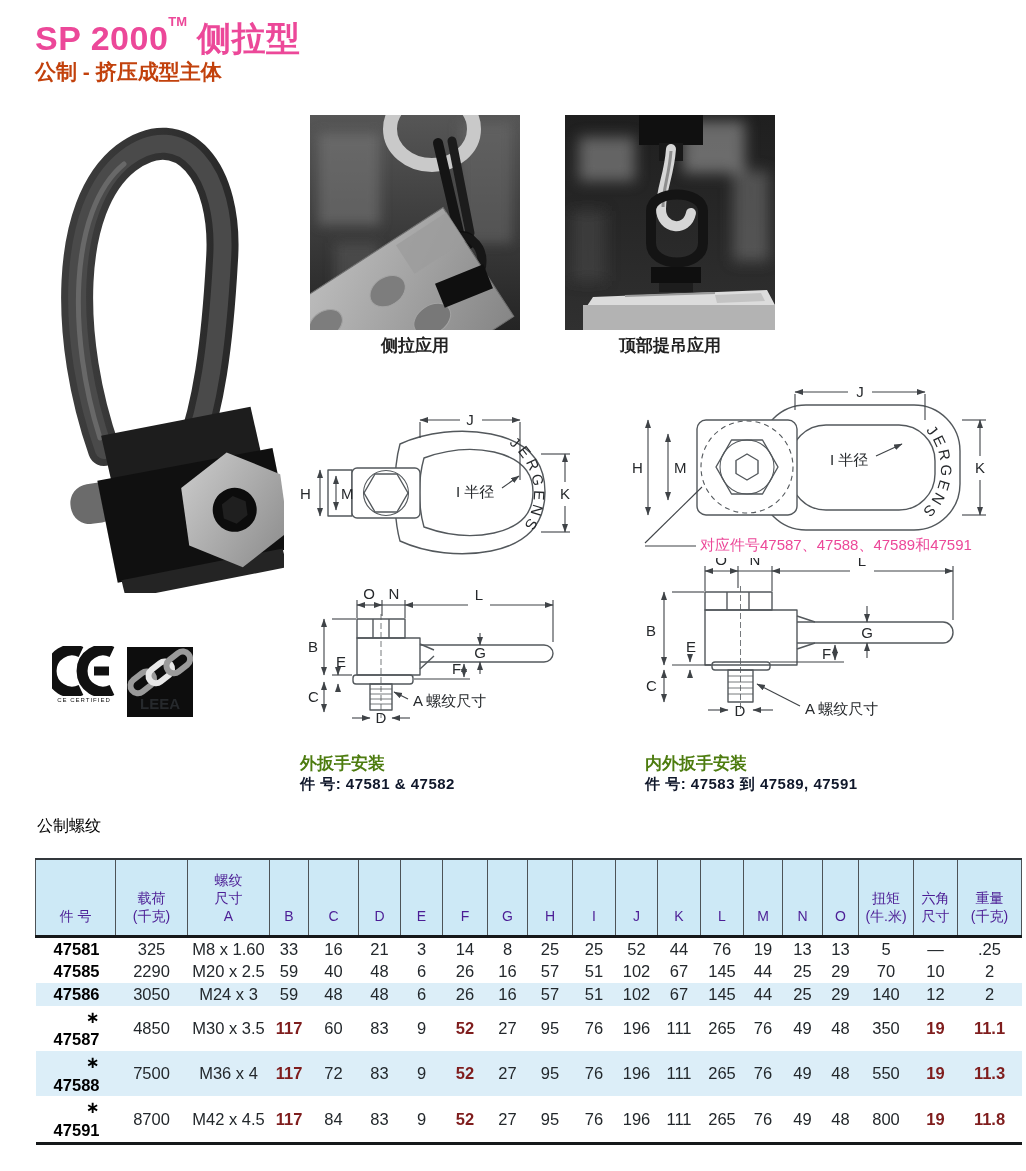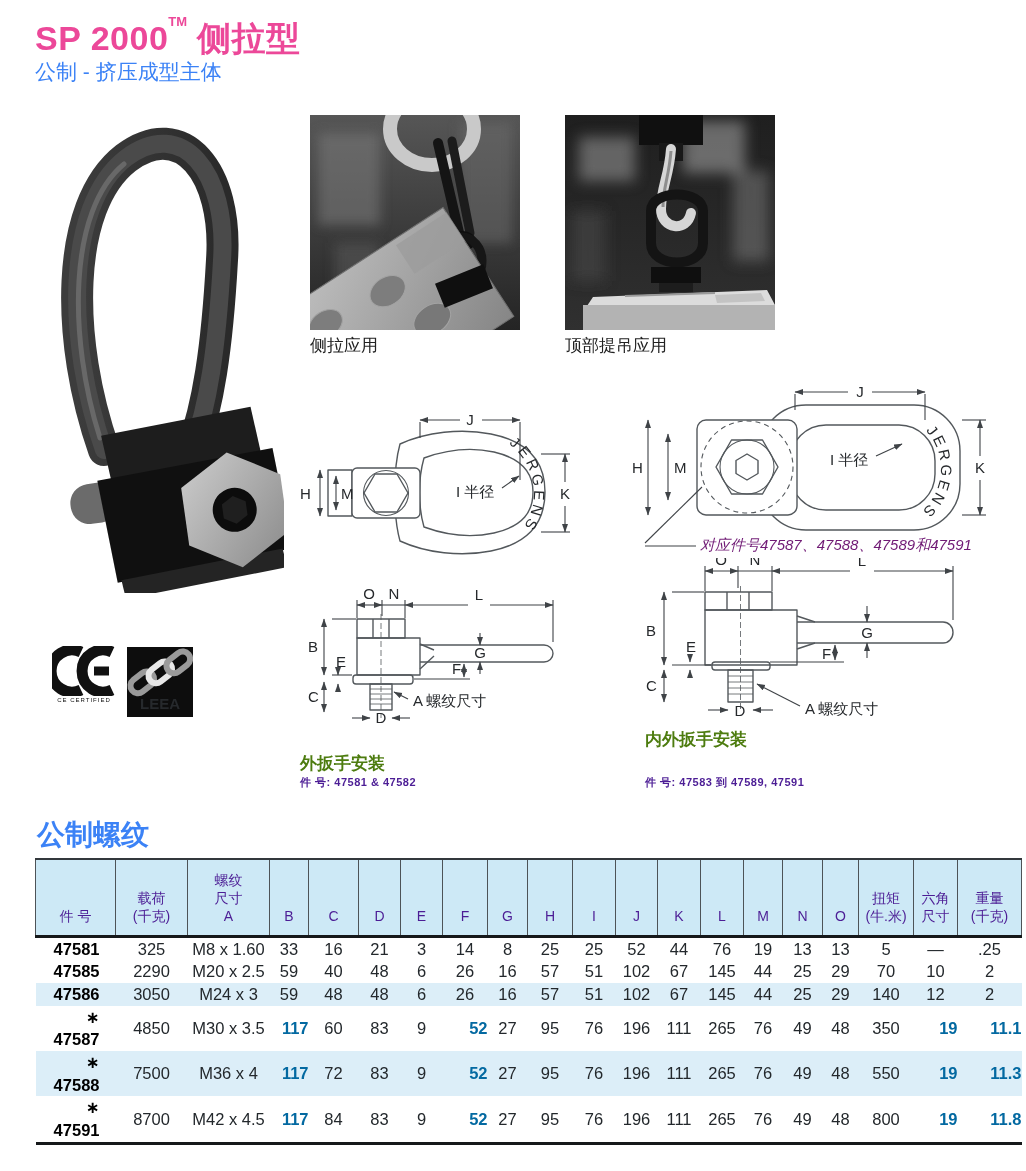--- a/index.html
+++ b/index.html
@@ -2,44 +2,44 @@
 <html style="--thbg: #cde9f6; --altbg: #dceef8;"><head>
 <meta charset="utf-8">
 <style>
   html,body{margin:0;padding:0;}
   body{width:1026px;height:1171px;position:relative;background:#fff;overflow:hidden;
        font-family:"Liberation Sans","DejaVu Sans",sans-serif;color:#111;}
   .abs{position:absolute;}
   
   .title-line{left:35px;top:16px;font-weight:bold;font-size:34px;letter-spacing:0.5px;color:#ec4899;}
   .title-tm{font-size:13px;vertical-align:super;position:relative;top:-12px;font-weight:bold;letter-spacing:0;}
-  .subtitle{left:35px;top:58px;font-weight:normal;font-size:21px;color:#3b82f6;}
+  .subtitle{left:35px;top:58px;font-weight:bold;font-size:21px;color:#c2410c;}
   
   .photo{border:0;}
-  .photo-caption{font-size:17px;font-weight:normal;color:#222;}
+  .photo-caption{font-size:17px;font-weight:bold;color:#222;text-align:center;}
   
   svg text{font-family:"Liberation Sans","DejaVu Sans",sans-serif;font-size:15px;fill:#26292c;}
   .drw path,.drw rect,.drw line,.drw polyline,.drw circle,.drw ellipse{vector-effect:none;}
-  .note-text{font-size:15px;color:#701a75;font-style:italic;}
+  .note-text{font-size:15px;color:#ec4899;}
   .drw-caption-title{font-size:17px;font-weight:bold;color:#4d7c0f;}
-  .drw-caption-parts{font-size:11px;font-weight:bold;color:#4c1d95;letter-spacing:0.5px;}
+  .drw-caption-parts{font-size:15px;font-weight:bold;color:#0f172a;letter-spacing:0.5px;}
   .ce-sub{font-size:6px;letter-spacing:1px;color:#111;text-align:center;width:64px;}
   
-  .section-title{left:37px;top:816px;font-size:28px;font-weight:bold;color:#3b82f6;}
+  .section-title{left:37px;top:816px;font-size:16px;font-weight:normal;color:#000000;}
   #spec-table{position:absolute;left:35px;top:858px;width:986px;border-collapse:collapse;table-layout:fixed;}
   #spec-table thead tr{height:77px;}
   #spec-table thead th{background:var(--thbg,#cde9f6);border-left:1px solid #4d5357;border-right:1px solid #4d5357;
       border-top:2px solid #33383c;border-bottom:3px solid #15181a;
       vertical-align:bottom;text-align:center;font-weight:normal;font-size:14px;line-height:1.3;
       padding:4px 1px 9px;white-space:pre-line;color:#4c1d95;}
   #spec-table tbody td{font-size:16.5px;text-align:center;height:22.7px;line-height:22.7px;padding:0;color:#23282c;}
   #spec-table tbody tr.alt{background:var(--altbg,#dceef8);}
   #spec-table tbody tr:last-child td{border-bottom:3px solid #15181a;}
   #spec-table td.part{text-align:right;padding-right:16px;font-weight:bold;color:#000;}
-  #spec-table td.b{font-weight:bold;color:#0369a1;text-align:right;}
+  #spec-table td.b{font-weight:bold;color:#7f1d1d;}
 </style>
 </head>
 <body>
 
 <div class="abs title-line">
   <span>SP 2000</span><span class="title-tm">TM</span>
   <span>侧拉型</span>
 </div>
 <div class="abs subtitle">公制 - 挤压成型主体</div>
 
@@ -328,21 +328,21 @@
   <text x="125" y="7" text-anchor="middle">N</text>
   <text x="232" y="8" text-anchor="middle">L</text>
   <text x="16" y="78">B</text>
   <text x="56" y="94">E</text>
   <text x="16" y="133">C</text>
   <text x="237" y="80" text-anchor="middle">G</text>
   <text x="192" y="101">F</text>
   <text x="110" y="158" text-anchor="middle">D</text>
   <text x="175" y="156">A 螺纹尺寸</text>
 </svg>
-<div class="abs drw-caption-title" style="left:645px;top:728px">内外扳手安装</div>
+<div class="abs drw-caption-title" style="left:645px;top:752px">内外扳手安装</div>
 <div class="abs drw-caption-parts" style="left:645px;top:775px">件 号: 47583 到 47589, 47591</div>
 
 <svg class="abs" style="left:52px;top:646px" width="64" height="50" viewBox="0 0 64 50">
   <path d="M29,6 A 21,21 0 1 0 29,44" fill="none" stroke="#111" stroke-width="11" stroke-linecap="butt"></path>
   <path d="M60,6 A 21,21 0 1 0 60,44" fill="none" stroke="#111" stroke-width="11" stroke-linecap="butt"></path>
   <line x1="42" y1="25" x2="57" y2="25" stroke="#111" stroke-width="9"></line>
 </svg>
 <div class="abs ce-sub" style="left:52px;top:697px">CE CERTIFIED</div>
 
 <svg class="abs" style="left:127px;top:647px" width="66" height="70" viewBox="0 0 66 70">

